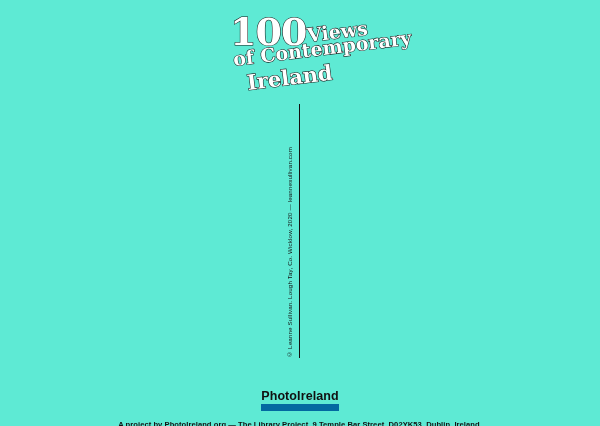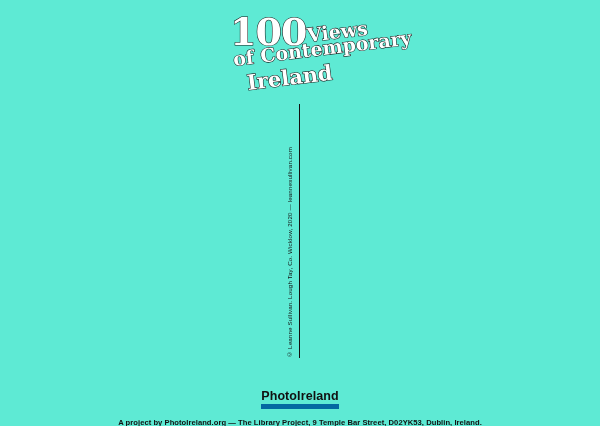--- a/index.html
+++ b/index.html
@@ -69,21 +69,21 @@
     top: 386px;
     width: 600px;
     text-align: center;
   }
   .footer-title {
     font-size: 12.5px;
     font-weight: bold;
     color: #111111;
     letter-spacing: 0.1px;
     display: inline-block;
-    border-bottom: 5px solid #0369a1;
+    border-bottom: 7px solid #0369a1;
     padding-bottom: 1px;
     line-height: 1.15;
   }
   .footer-line {
     margin-top: 9px;
     font-size: 7.6px;
     font-weight: bold;
     color: #111111;
     letter-spacing: 0.05px;
   }

